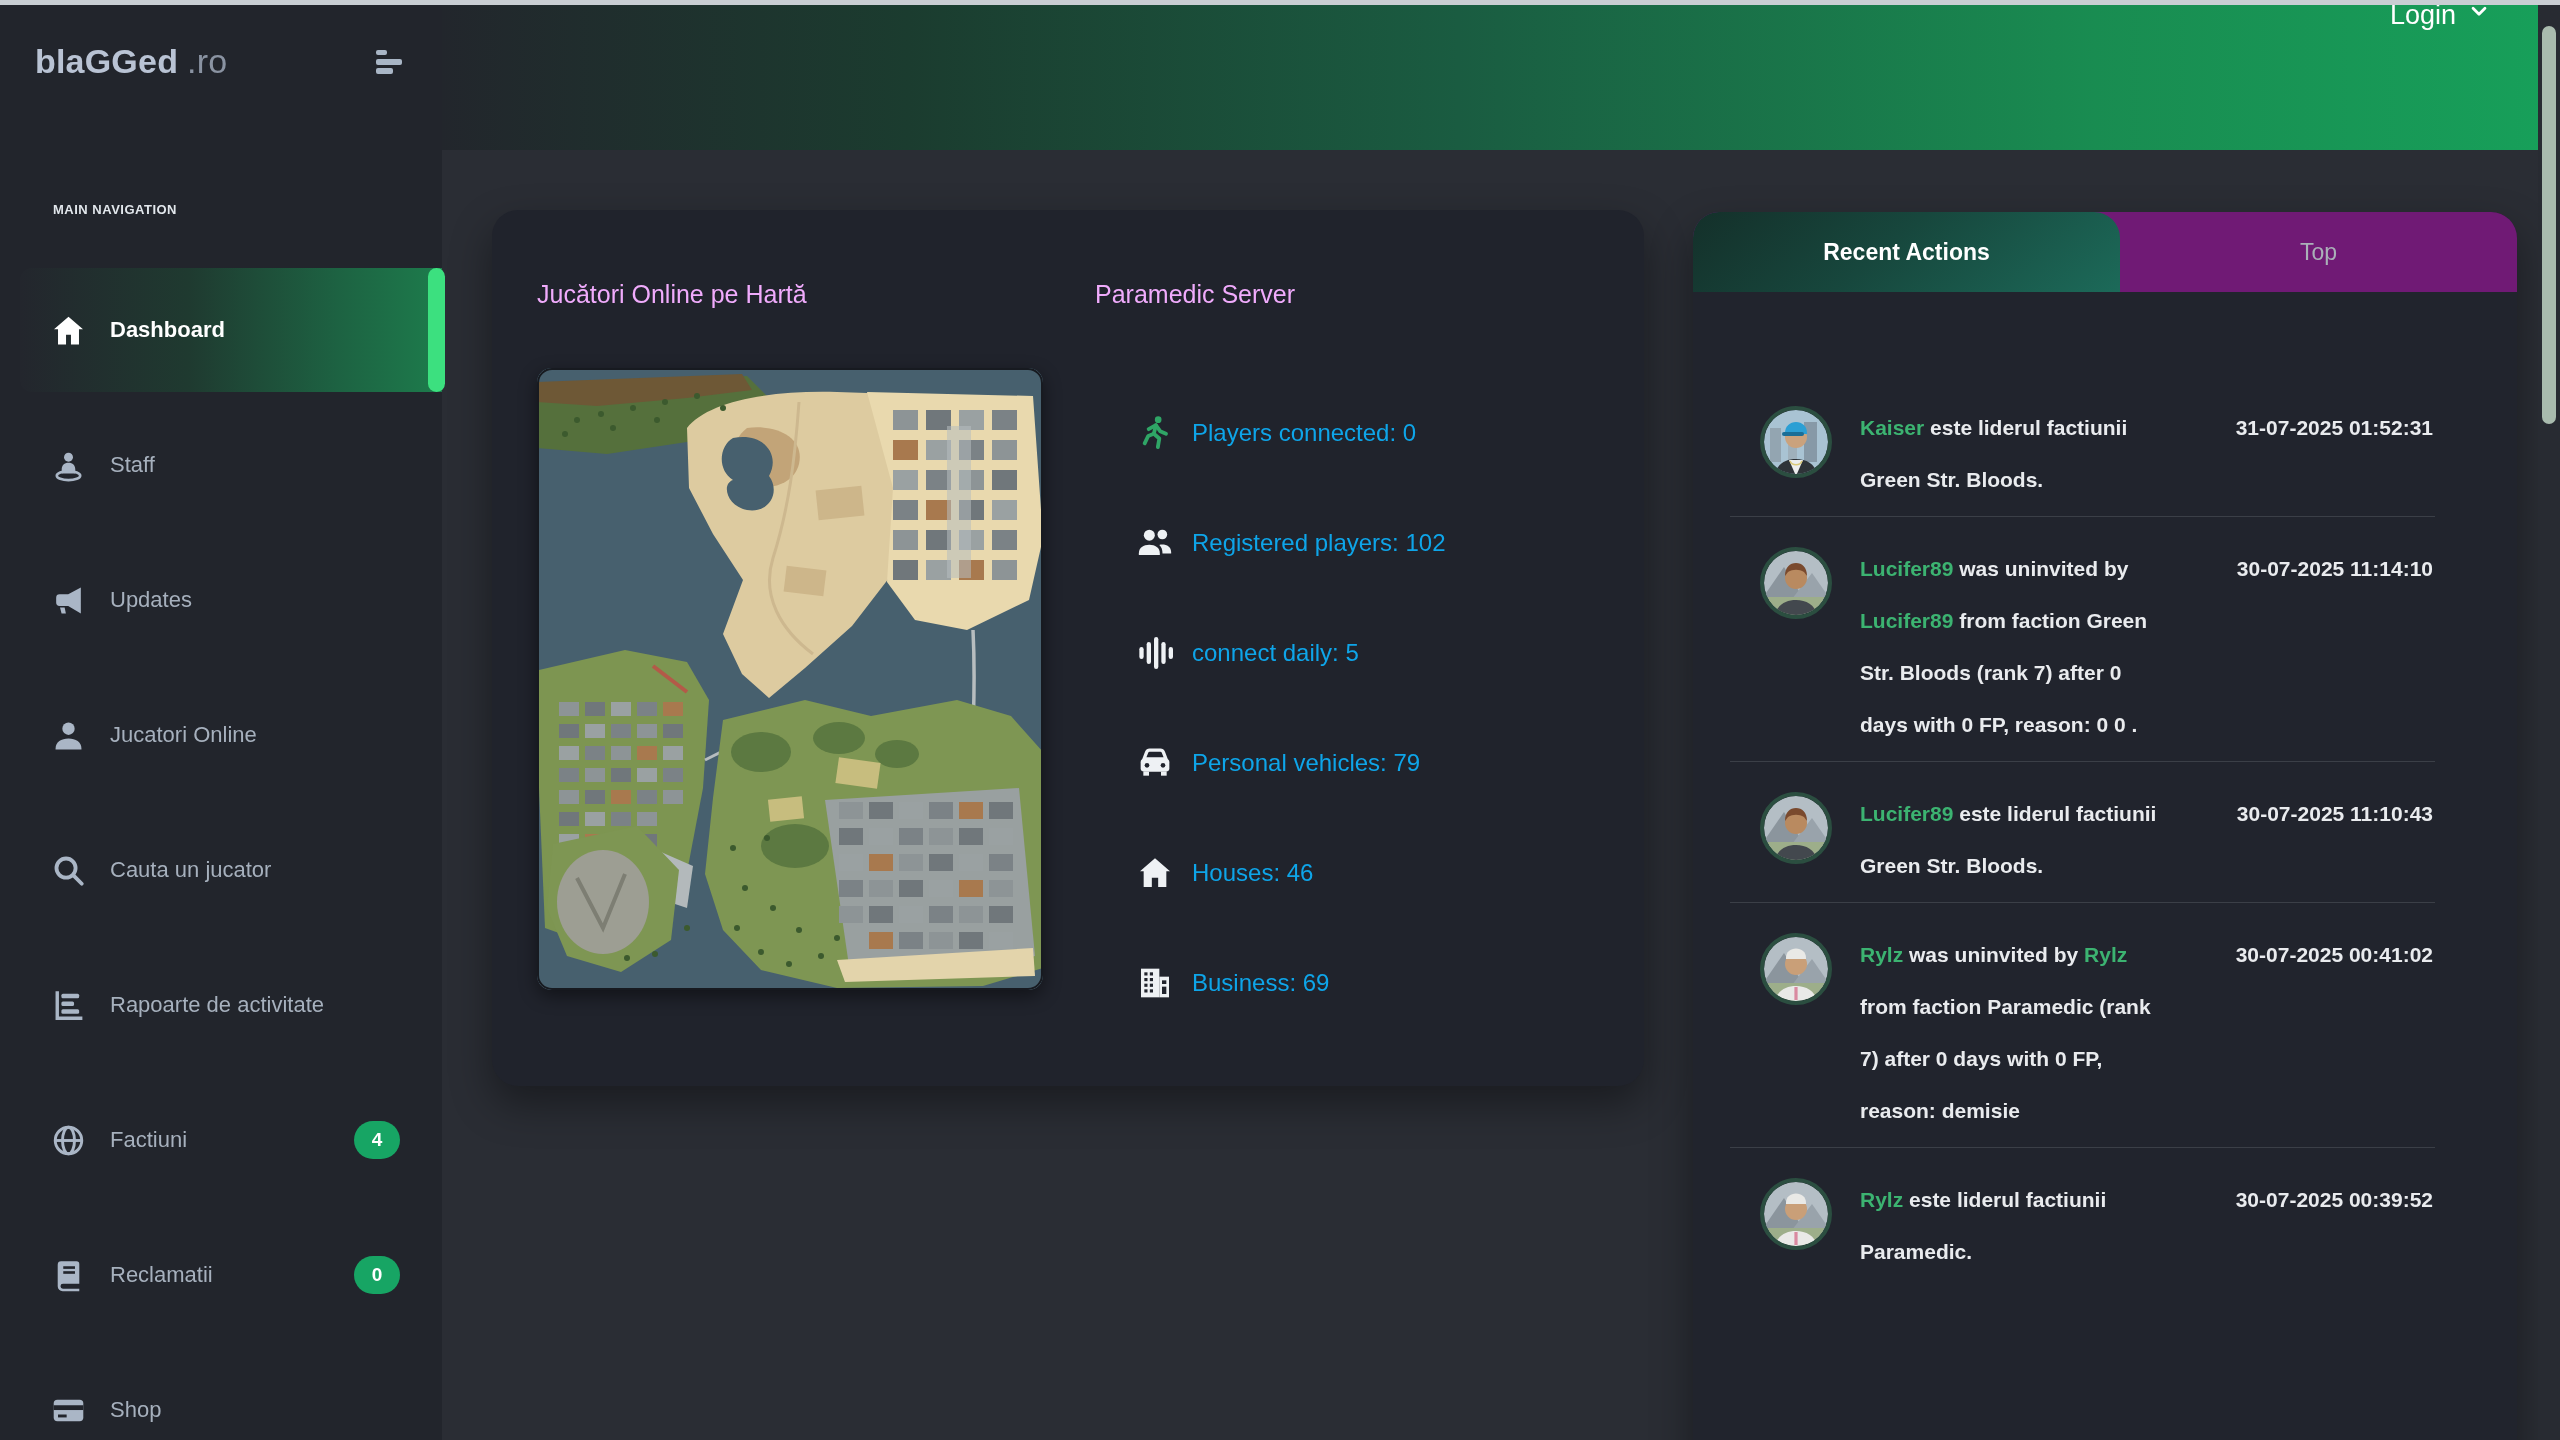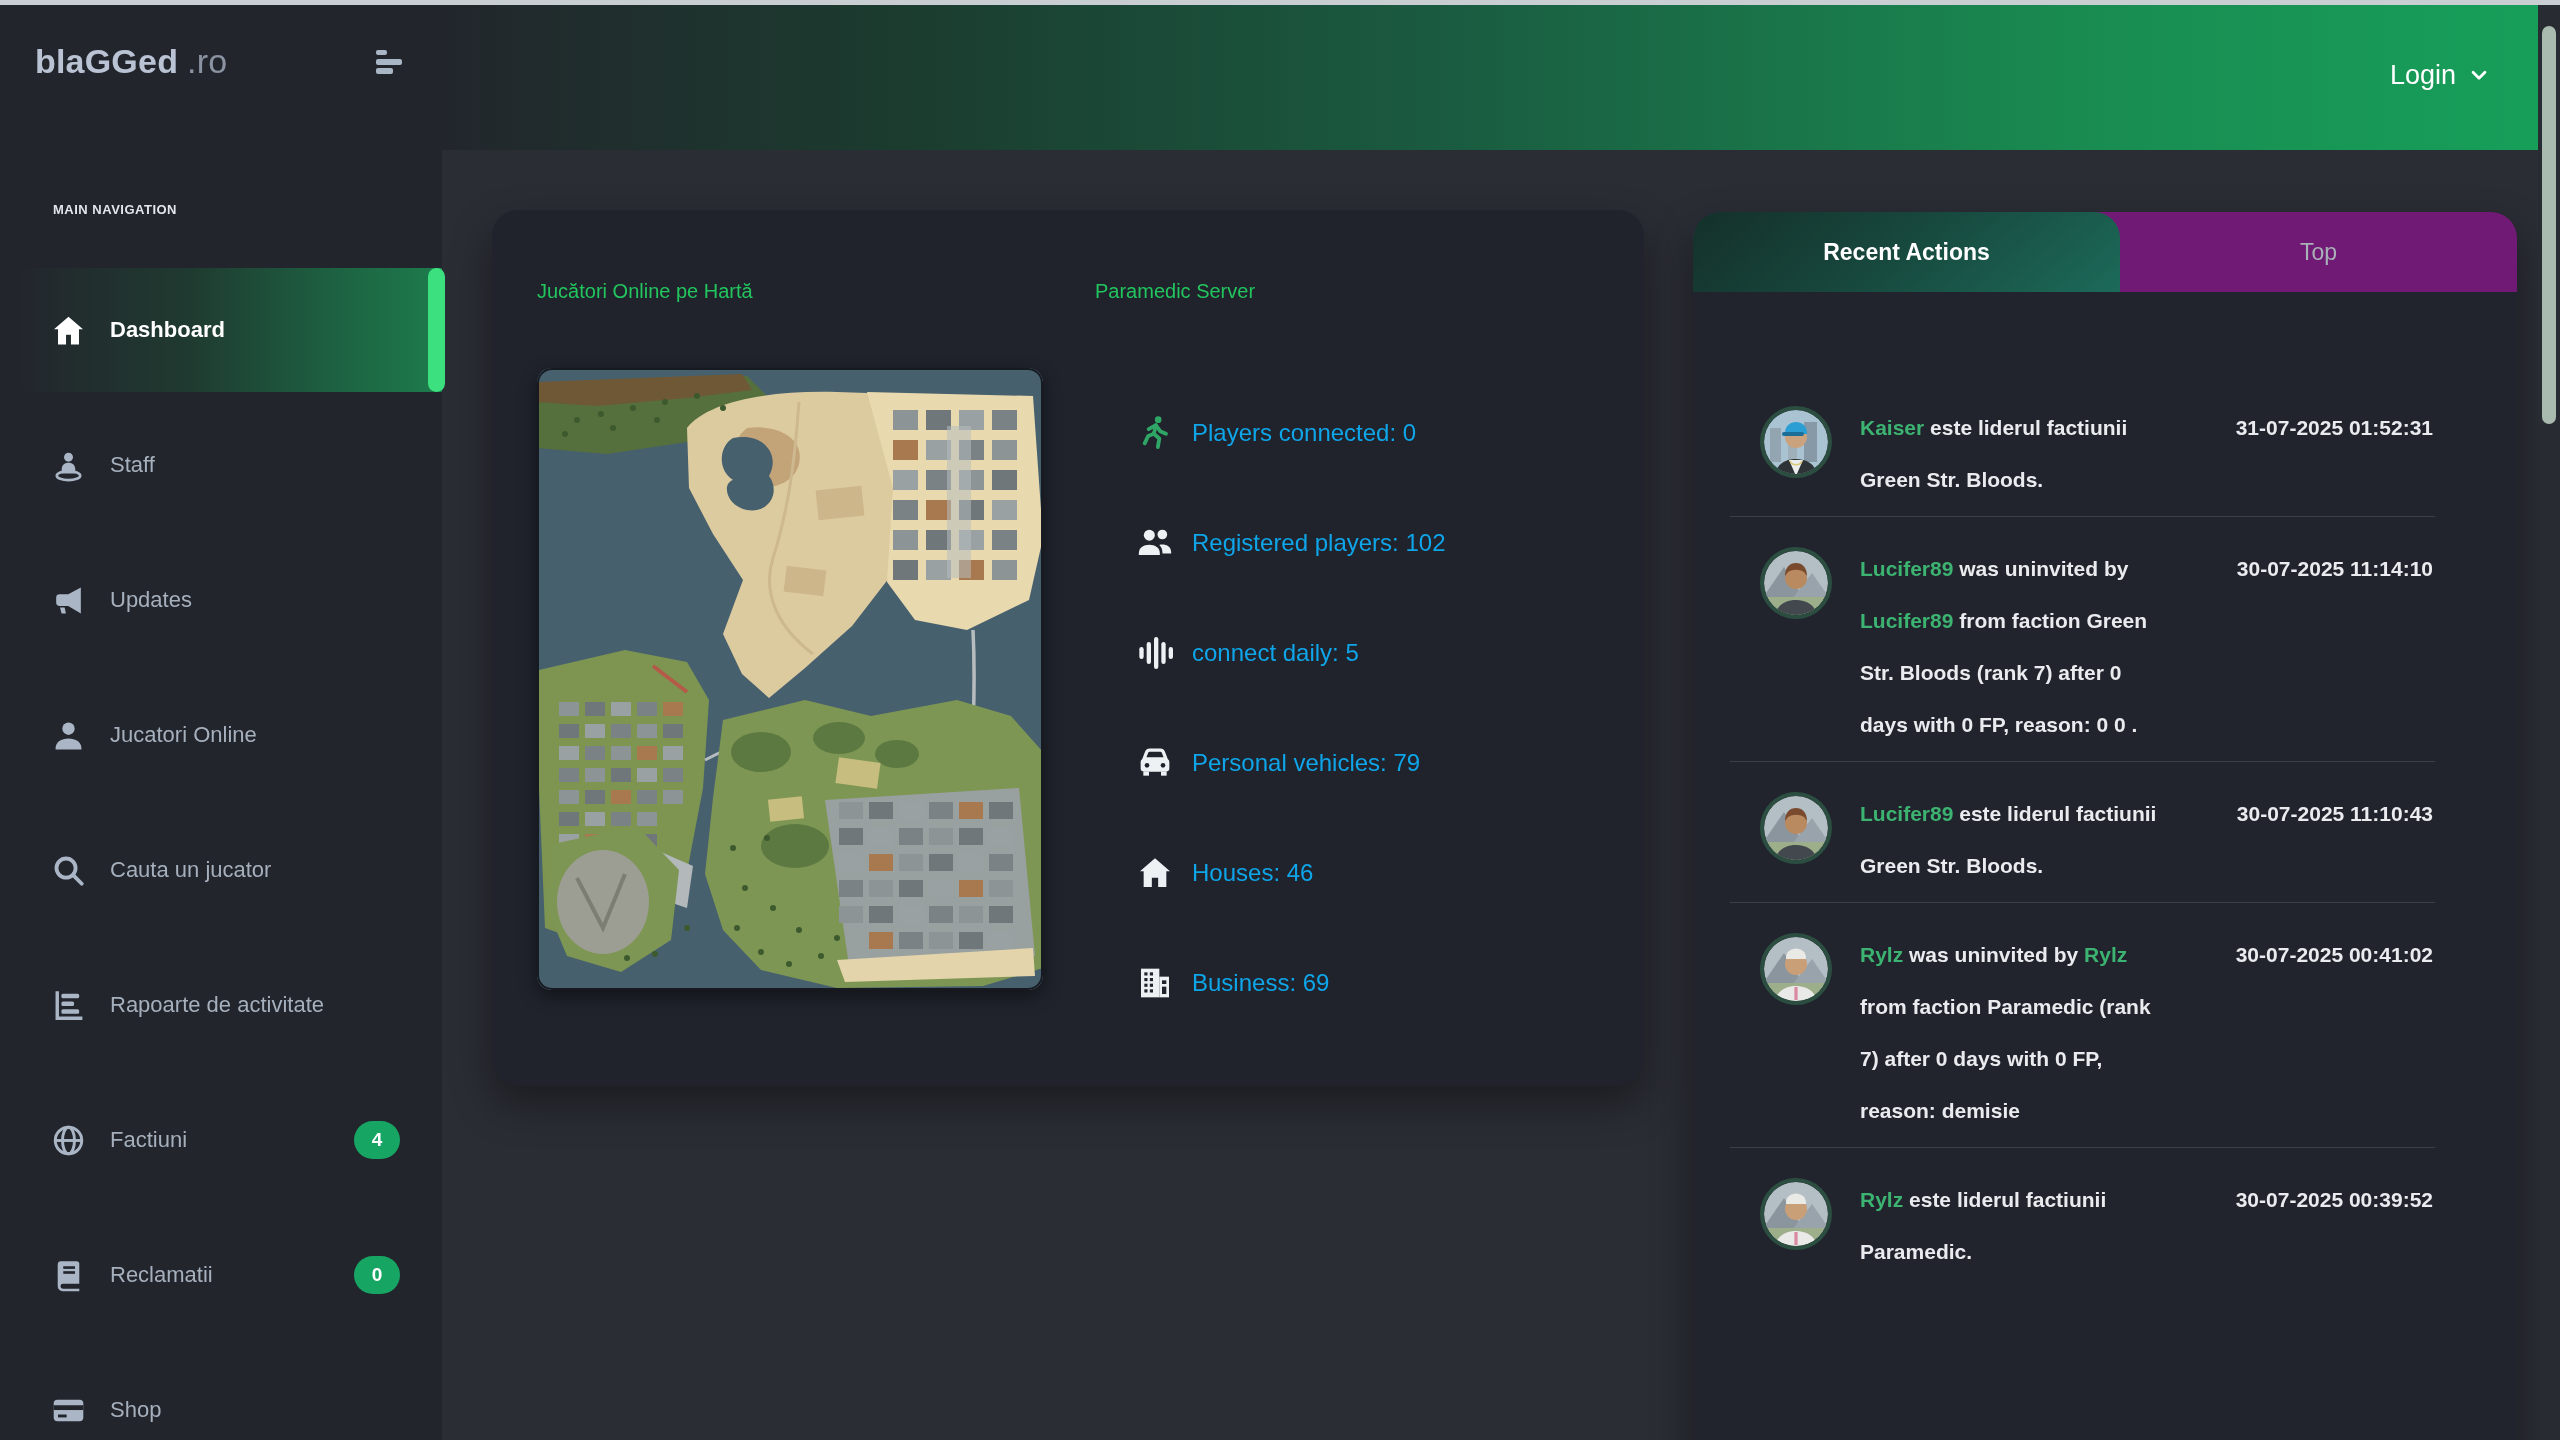--- a/index.html
+++ b/index.html
@@ -29,29 +29,29 @@
   .nav-item.active .nav-icon{color:#fff;}
   .active-bar{position:absolute;right:-3px;top:0;height:100%;width:17px;border-radius:10px;
               background:#3ce07f;}
   .badge{margin-left:auto;margin-right:42px;min-width:46px;height:38px;border-radius:19px;
          background:#17a564;color:#fff;font-size:19px;font-weight:bold;display:flex;
          align-items:center;justify-content:center;padding:0 12px;box-sizing:border-box;}
 
   
   .header{position:absolute;left:442px;top:0;width:2118px;height:150px;
           background:linear-gradient(90deg,#22262c 0%,#1b3c2f 22%,#1a5c41 48%,#198c51 78%,#17a05a 100%);}
-  .login{position:absolute;right:70px;top:0;height:150px;display:flex;align-items:center;
+  .login{position:absolute;right:70px;top:0;height:150px;display:flex;align-items:flex-start;
          color:#fff;font-size:27px;cursor:pointer;}
   .login svg{width:22px;height:22px;margin-left:12px;}
 
   
   .card{position:absolute;background:#20232c;border-radius:26px;
         box-shadow:0 18px 40px rgba(0,0,0,.38);}
   #card-map{left:492px;top:210px;width:1152px;height:876px;}
-  .panel-title{position:absolute;top:70px;font-size:20px;color:#22c55e;}
+  .panel-title{position:absolute;top:70px;font-size:25px;color:#f0abfc;}
   #map-title{left:45px;}
   #stats-title{left:603px;}
   .map-box{position:absolute;left:45px;top:158px;width:506px;height:622px;border-radius:14px;
            overflow:hidden;box-shadow:0 6px 18px rgba(0,0,0,.45);}
   .map-box svg{display:block;}
   .stats{position:absolute;left:640px;top:168px;width:480px;}
   .stat-row{height:110px;display:flex;align-items:center;}
   .stat-icon{width:46px;display:flex;justify-content:center;}
   .stat-icon svg{width:40px;height:40px;}
   .stat-icon.green{color:#2fa566;}

